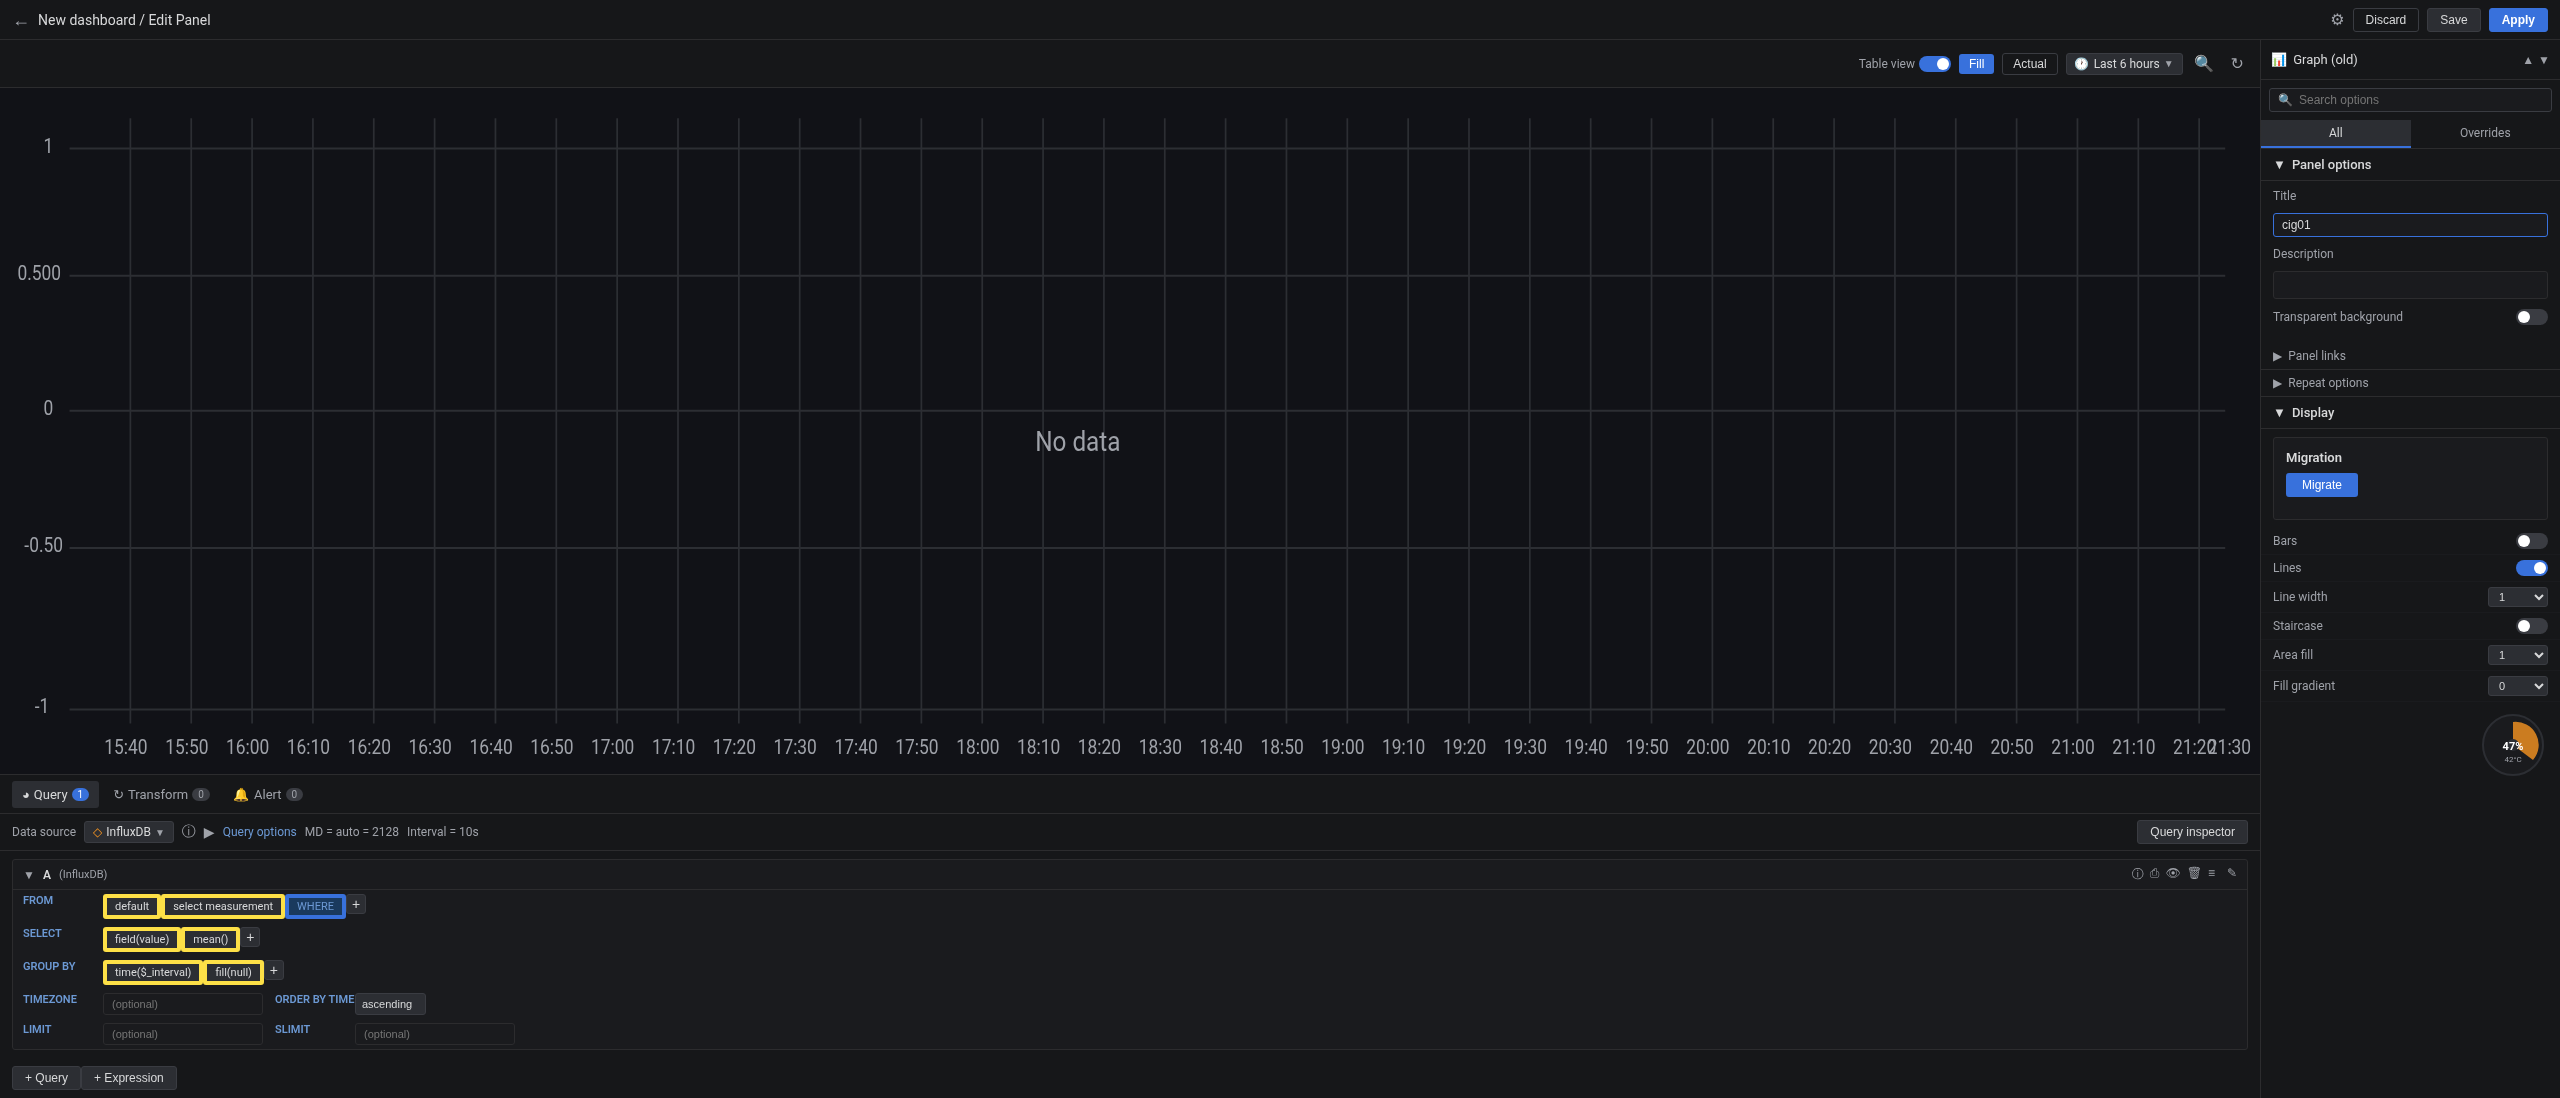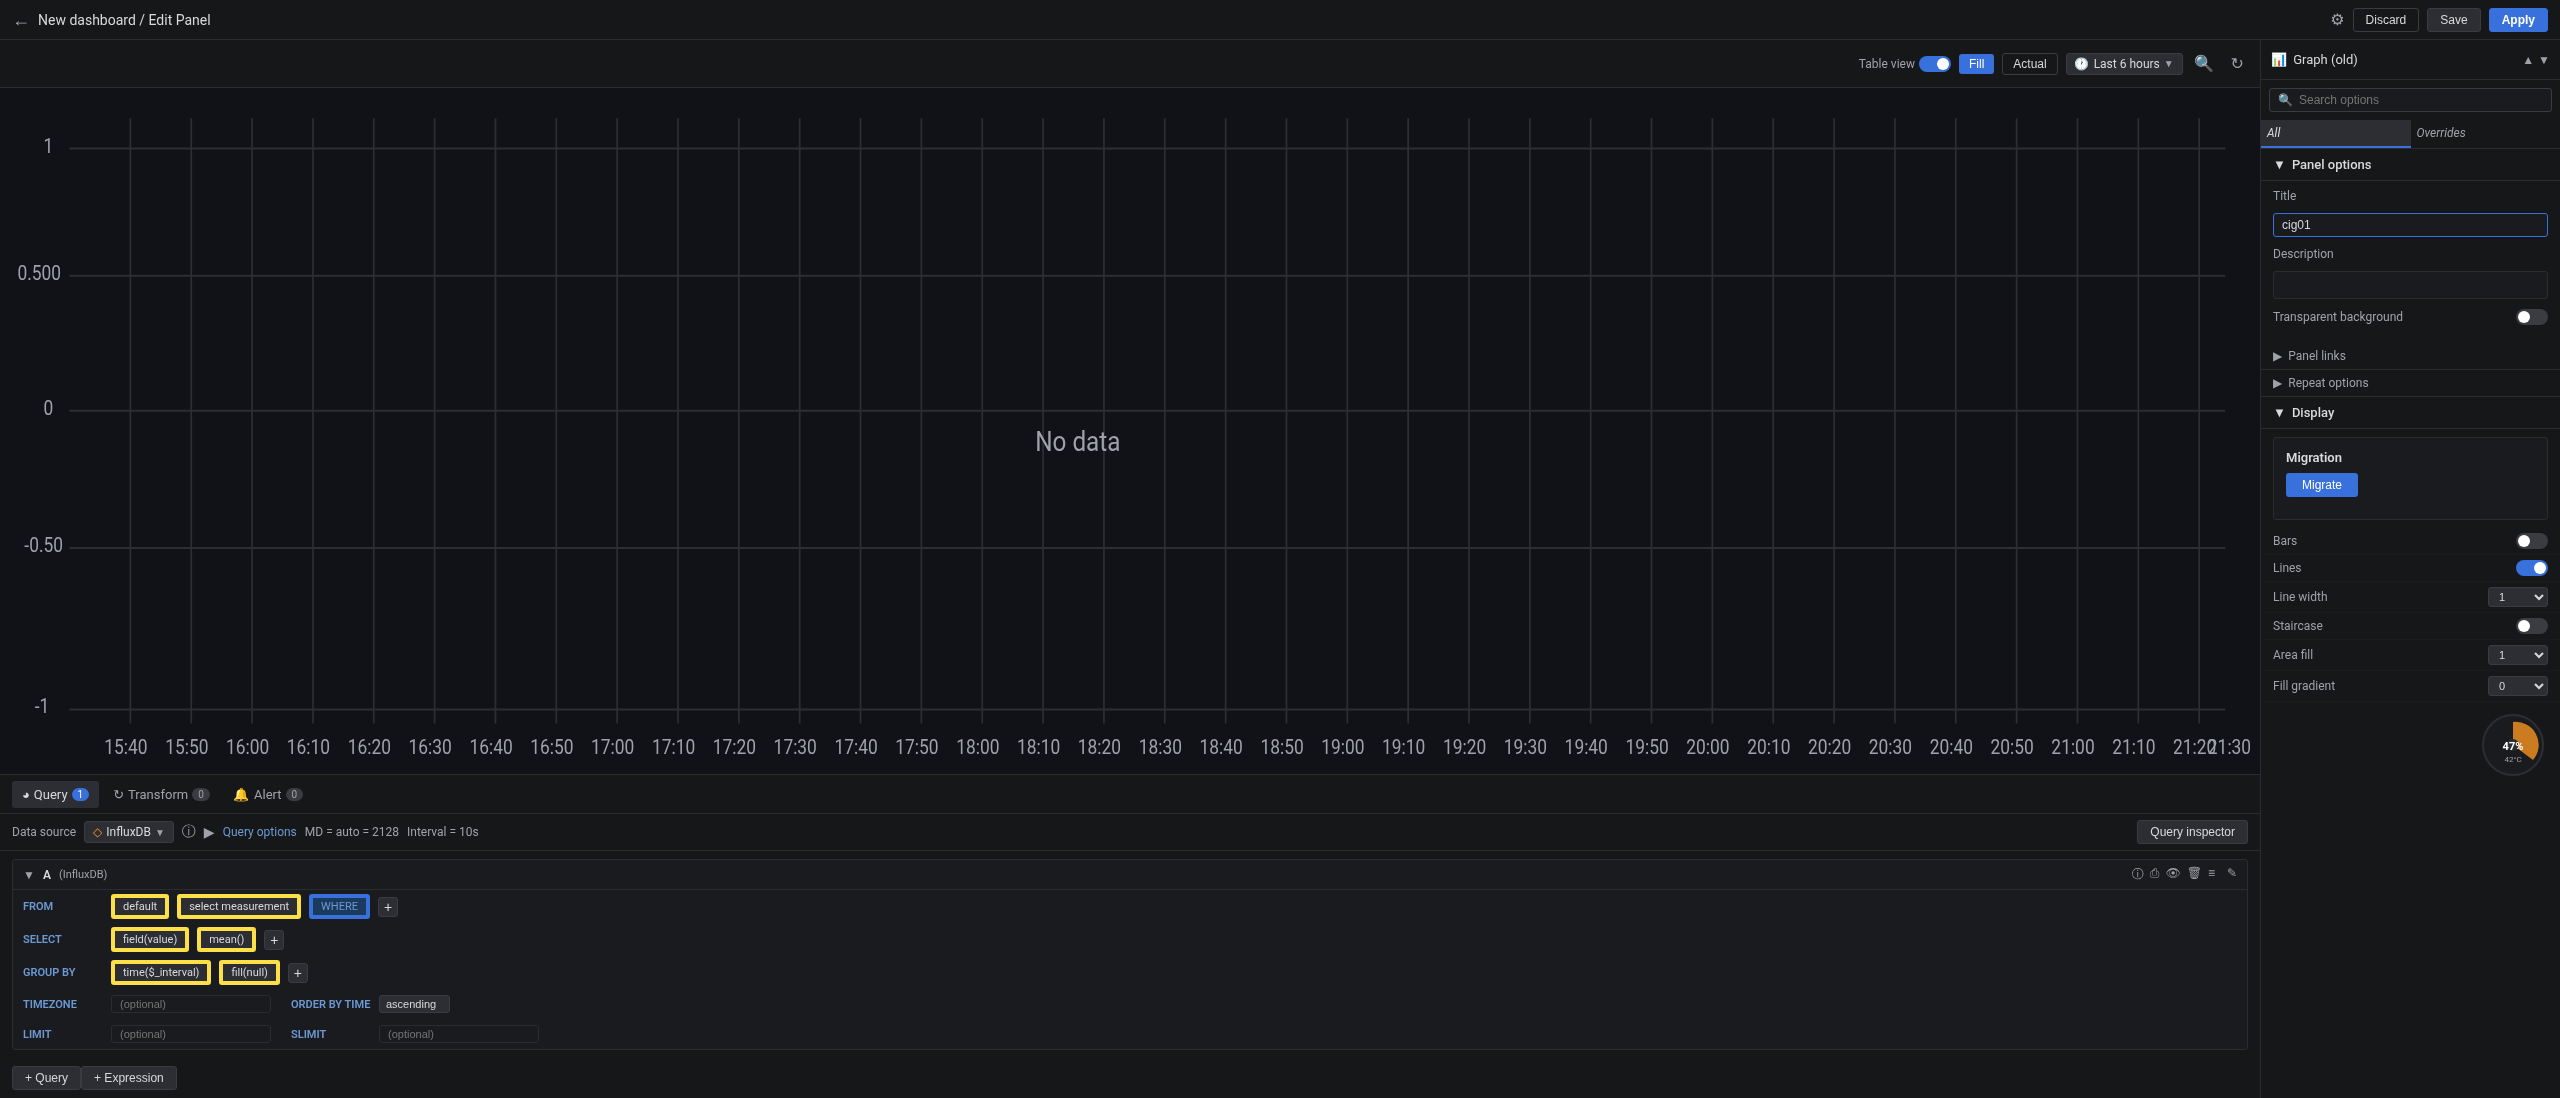--- a/index.html
+++ b/index.html
@@ -51,41 +51,41 @@
     .query-info { color: #9fa2a9; font-size: 12px; }
     .query-inspector-btn { margin-left: auto; background: #2c2e33; border: 1px solid #3a3c42; color: #d8d9da; padding: 4px 12px; border-radius: 3px; font-size: 12px; cursor: pointer; }
 
     
     .query-block { border: 1px solid #2c2c2e; margin: 8px 12px; border-radius: 3px; background: #1a1b1e; }
     .query-block-header { display: flex; align-items: center; gap: 8px; padding: 6px 10px; border-bottom: 1px solid #2c2c2e; }
     .query-letter { color: #d8d9da; font-size: 12px; font-weight: 600; }
     .query-db { color: #9fa2a9; font-size: 11px; }
     .query-block-icons { margin-left: auto; display: flex; gap: 6px; color: #9fa2a9; }
 
-    .query-row { display: flex; align-items: center; gap: 8px; padding: 4px 10px; min-height: 30px; }
+    .query-row { display: flex; gap: 0; padding: 4px 10px; min-height: 30px; }
     .query-row-label { color: #6c99d4; font-size: 11px; font-weight: 600; min-width: 80px; }
     .chip { background: #2c2e33; border: 4px solid #fde047; color: #d8d9da; padding: 2px 8px; border-radius: 3px; font-size: 11px; cursor: pointer; }
     .chip-blue { background: #1a3a5e; border-color: #3871dc; color: #6c99d4; }
     .plus-btn { background: #2c2e33; border: 1px solid #3a3c42; color: #d8d9da; width: 20px; height: 20px; border-radius: 3px; display: flex; align-items: center; justify-content: center; font-size: 14px; cursor: pointer; }
     .small-select { background: #2c2e33; border: 1px solid #3a3c42; color: #d8d9da; padding: 2px 6px; border-radius: 3px; font-size: 11px; cursor: pointer; appearance: none; }
     .optional-input { background: #1a1b1e; border: 1px solid #2c2c2e; color: #9fa2a9; padding: 2px 8px; border-radius: 3px; font-size: 11px; min-width: 80px; }
     .format-select { background: #2c2e33; border: 1px solid #3a3c42; color: #d8d9da; padding: 2px 6px; border-radius: 3px; font-size: 11px; cursor: pointer; }
     .alias-input { background: #1a1b1e; border: 1px solid #2c2c2e; color: #9fa2a9; padding: 2px 8px; border-radius: 3px; font-size: 11px; min-width: 120px; }
 
     
     .add-query-row { display: flex; align-items: center; padding: 8px 12px; }
 
     
     .right-panel { width: 300px; background: #161719; border-left: 1px solid #2c2c2e; display: flex; flex-direction: column; overflow-y: auto; flex-shrink: 0; }
     .panel-type-bar { display: flex; align-items: center; justify-content: space-between; padding: 6px 10px; border-bottom: 1px solid #2c2c2e; height: 40px; }
     .panel-type-label { display: flex; align-items: center; gap: 6px; font-size: 13px; }
     .search-options-bar { display: flex; align-items: center; gap: 6px; background: #1a1b1e; border: 1px solid #3a3c42; border-radius: 3px; padding: 4px 8px; margin: 8px; }
     .search-options-input { background: transparent; border: none; color: #d8d9da; outline: none; font-size: 12px; flex: 1; }
     .all-overrides-tabs { display: flex; border-bottom: 1px solid #2c2c2e; }
-    .ao-tab { flex: 1; text-align: left; padding: 6px; font-size: 12px; cursor: pointer; color: #9fa2a9; font-style: italic; }
+    .ao-tab { flex: 1; text-align: center; padding: 6px; font-size: 12px; cursor: pointer; color: #9fa2a9; }
     .ao-tab.active { background: #2c2e33; color: #d8d9da; border-bottom: 2px solid #3871dc; }
 
     .options-section { padding: 0; }
     .section-header { display: flex; align-items: center; gap: 6px; padding: 8px 12px; cursor: pointer; font-size: 13px; font-weight: 500; border-bottom: 1px solid #2c2c2e; }
     .section-content { padding: 8px 12px; }
     .option-row { display: flex; align-items: center; justify-content: space-between; margin-bottom: 10px; }
     .option-label { color: #9fa2a9; font-size: 12px; }
     .text-input { background: #1a1b1e; border: 1px solid #3871dc; color: #d8d9da; padding: 4px 8px; border-radius: 3px; font-size: 12px; width: 120px; outline: none; }
     .desc-input { background: #1a1b1e; border: 1px solid #2c2c2e; color: #d8d9da; padding: 4px 8px; border-radius: 3px; font-size: 12px; width: 100%; min-height: 28px; outline: none; }
     .toggle-switch { width: 32px; height: 16px; background: #3a3c42; border-radius: 8px; position: relative; cursor: pointer; }

